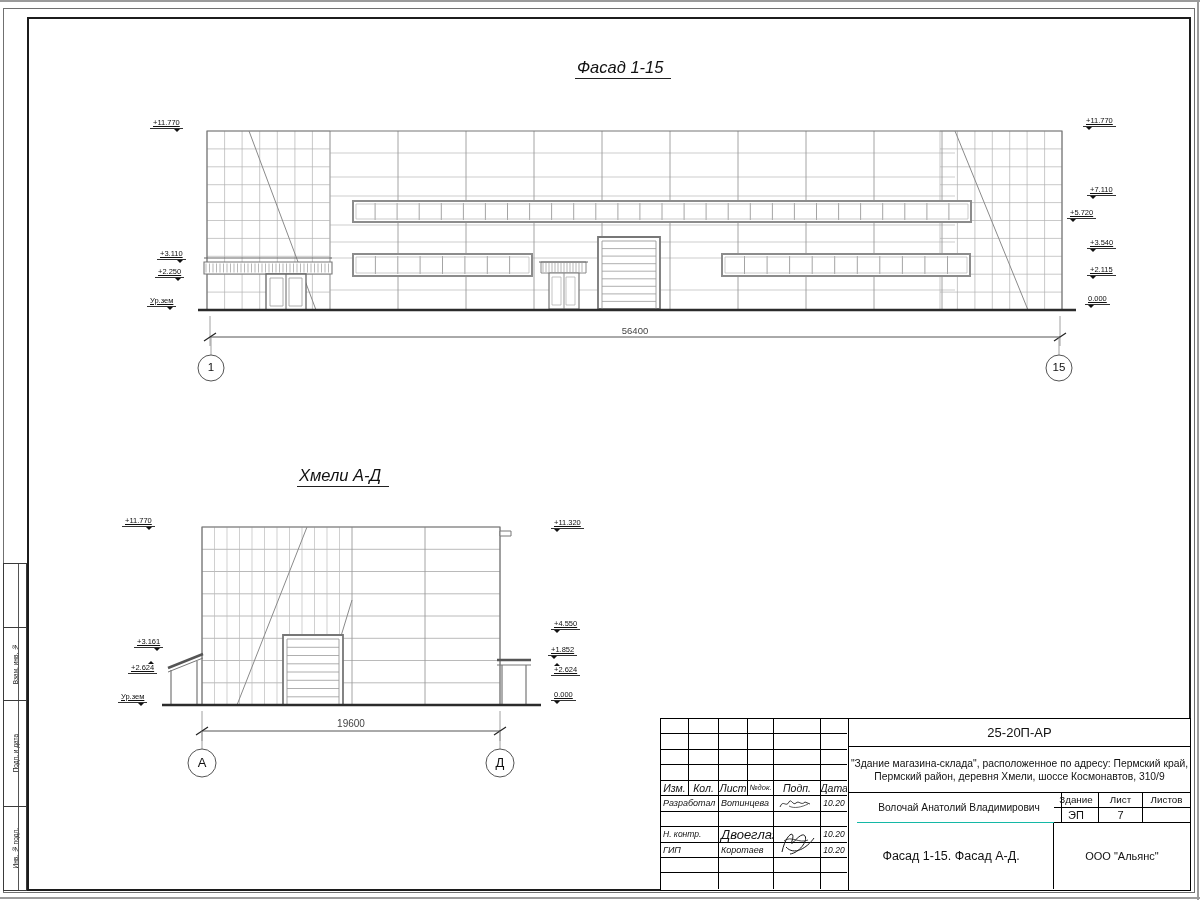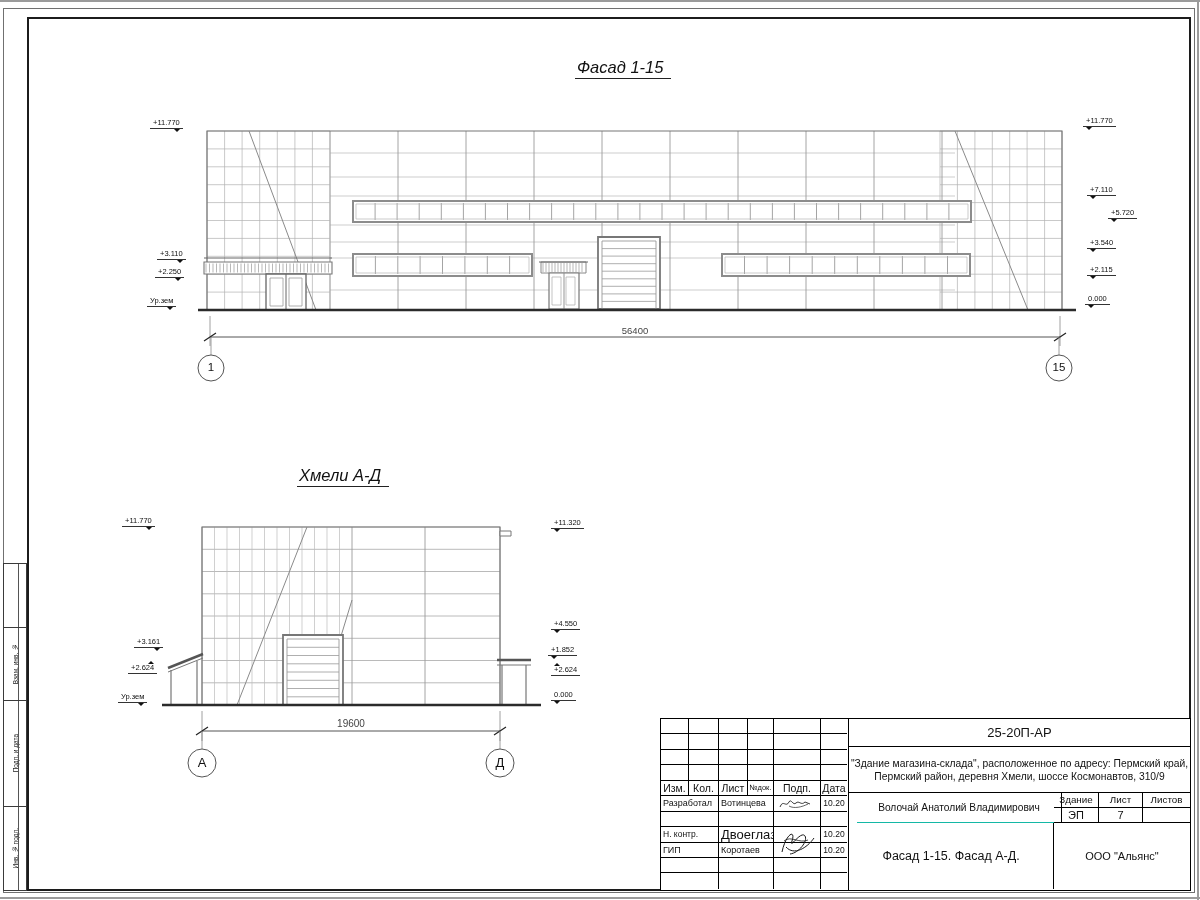--- a/index.html
+++ b/index.html
@@ -12,29 +12,29 @@
       display:flex;align-items:center;justify-content:center;}
   .sc span{writing-mode:vertical-rl;transform:rotate(180deg);font-size:6.5px;color:#222;white-space:nowrap;}
   .sc:after{content:"";position:absolute;top:0;bottom:0;left:14px;width:1px;background:#555;}
   svg#lw{position:absolute;left:0;top:0;}
   .abs{position:absolute;}
   .ftitle{font-style:italic;font-size:16.5px;color:#111;border-bottom:1.2px solid #222;padding:0 8px 1px 2px;display:inline-block;}
   .dim{font-size:10px;color:#444;text-align:center;}
   .bub{font-size:12px;color:#111;text-align:center;}
   
   .mk{position:absolute;display:inline-flex;flex-direction:column;align-items:flex-start;font-size:7.5px;line-height:8px;color:#111;}
-  .mk .t{display:inline-block;border-bottom:0.8px solid #333;padding:0 3px 0.5px 3px;white-space:nowrap;}
+  .mk .t{display:inline-block;border-bottom:0.8px solid #333;padding:0 3px 0.5px 3px;white-space:nowrap;text-decoration:underline;}
   .mk .tri{display:block;width:0;height:0;border:3.2px solid transparent;border-top-color:#111;border-bottom-width:0;}
   .mk.e .tri{align-self:flex-end;margin-right:3px;}
   .mk.s .tri{align-self:flex-start;margin-left:3px;}
   .mk.up{flex-direction:column-reverse;}
   .mk.up .tri{border-top-color:transparent;border-bottom-color:#111;border-bottom-width:3.2px;border-top-width:0;}
   
   .tb{position:absolute;left:660px;top:718px;width:531px;height:173px;border:1.6px solid #000;box-sizing:border-box;background:#fff;}
-  .tbl{position:absolute;left:0;top:0;width:188px;height:100%;border-right:1.5px solid #000;box-sizing:border-box;}
+  .tbl{position:absolute;left:0;top:0;width:188px;height:100%;border-right:1.5px solid #000;box-sizing:border-box;font-style:italic;}
   .tr{display:flex;height:15.45px;}
   .td{border-right:1px solid #000;border-bottom:1px solid #000;box-sizing:border-box;display:flex;align-items:center;justify-content:center;font-size:9px;overflow:hidden;flex:0 0 auto;}
   .w1{width:28px}.w2{width:30px}.w3{width:29px}.w4{width:26px}.w5{width:47px}.w6{width:26px;border-right:none}
   .w12{width:58px}.w34{width:55px}
   .lt{justify-content:flex-start;padding-left:2px;}
   .hd .td{font-size:10.5px;}
   .dt{font-size:8.5px;}
   .rc{position:absolute;box-sizing:border-box;display:flex;align-items:center;justify-content:center;text-align:center;}
   .c-doc{left:188px;top:0;width:341px;height:28px;border-bottom:1px solid #000;font-size:13px;}
   .c-addr{left:188px;top:28px;width:341px;height:46px;border-bottom:1px solid #000;flex-direction:column;font-size:10.3px;line-height:13px;}
@@ -169,21 +169,21 @@
     </div>
 
   <div class="mk s" style="left:1083px;top:117px">
       <span class="t">+11.770</span>
       <span class="tri"></span>
     </div>
   <div class="mk s" style="left:1087px;top:186px">
       <span class="t">+7.110</span>
       <span class="tri"></span>
     </div>
-  <div class="mk s" style="left:1108px;top:209px">
+  <div class="mk s" style="left:1067px;top:209px">
       <span class="t">+5.720</span>
       <span class="tri"></span>
     </div>
   <div class="mk s" style="left:1087px;top:239px">
       <span class="t">+3.540</span>
       <span class="tri"></span>
     </div>
   <div class="mk s" style="left:1087px;top:266px">
       <span class="t">+2.115</span>
       <span class="tri"></span>

